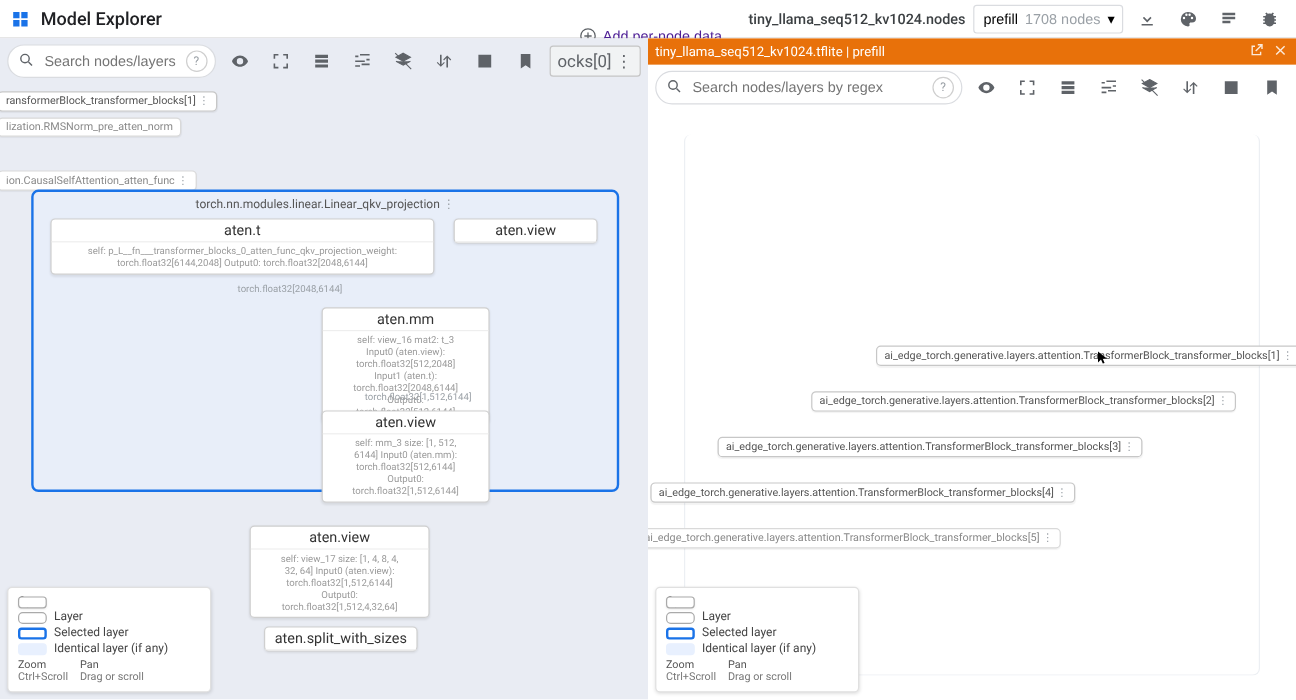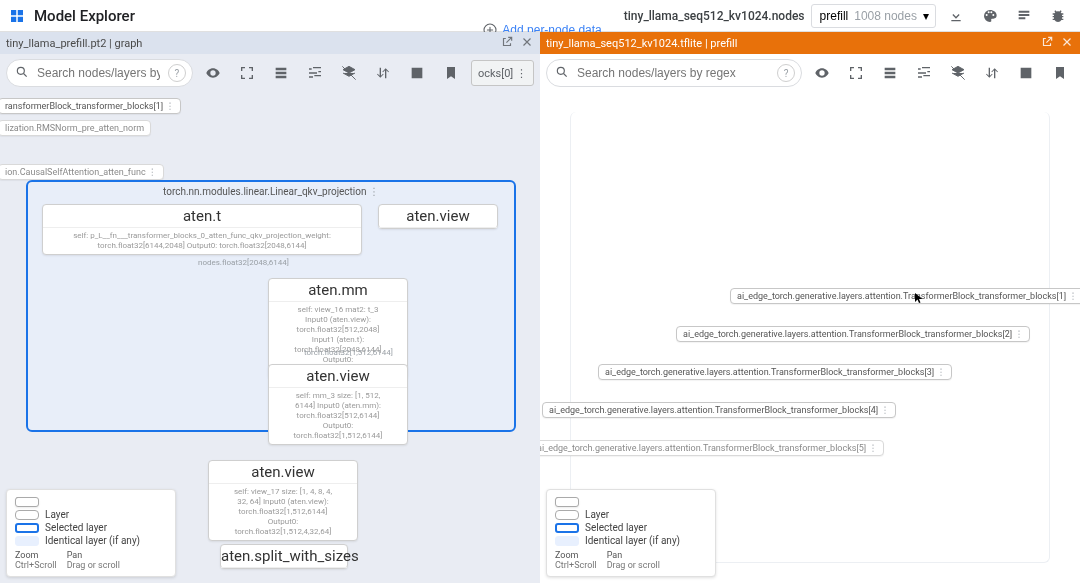--- a/index.html
+++ b/index.html
@@ -20,21 +20,21 @@
     background: #fff;
     gap: 6px;
   }
   .logo-ic { width: 18px; height: 18px; flex: none; }
   .title { font-size: 15px; font-weight: 500; color: #202124; margin-left: 2px; }
   .spacer { flex: 1; }
   .chip-btn {
     display: flex; align-items: center; gap: 4px;
     height: 24px; padding: 0 8px;
     border: none; background: none; cursor: pointer;
-    color: #3b82f6; font-size: 12px; border-radius: 4px; margin-top: 29px;
+    color: #4c1d95; font-size: 12px; border-radius: 4px; margin-top: 29px;
   }
   .model-name { font-size: 12px; font-weight: 500; white-space: nowrap; margin-left: 8px; }
   .dd-btn {
     display: flex; align-items: center; gap: 6px;
     height: 24px; padding: 0 6px 0 8px;
     border: 1px solid #dadce0; border-radius: 3px;
     background: #fff; cursor: pointer; font-size: 12px;
   }
   .dd-count { color: #9aa0a6; }
   .iconbtn {
@@ -74,21 +74,21 @@
     font-size: 12px; color: #5f6368; background: transparent;
   }
   .help-ic {
     width: 18px; height: 18px; border-radius: 50%;
     border: 1px solid #cfcfcf; color: #9aa0a6;
     display: flex; align-items: center; justify-content: center;
     font-size: 10px; flex: none;
   }
   .blocks-chip {
     height: 22px; padding: 12px 6px; border: 1px solid #c5c5c5; border-radius: 3px;
-    background: #f1f3f4; font-size: 11px; color: #5f6368; display: flex; align-items: center;
+    background: #f1f3f4; font-size: 14px; color: #5f6368; display: flex; align-items: center;
   }
   
   .canvas { flex: 1; position: relative; overflow: hidden; }
   .node-chip {
     position: absolute;
     background: #fff; border: 1px solid #c7c7c7; border-radius: 4px;
     font-size: 9px; padding: 2px 6px; color: #555;
     white-space: nowrap;
     box-shadow: 0 1px 1px rgba(0,0,0,.05);
   }
@@ -102,21 +102,21 @@
   }
   .sel-title {
     position: absolute; top: 4px; left: 0; right: 0;
     text-align: center; font-size: 10px; color: #555;
   }
   .op {
     position: absolute; background: #fff; border: 1px solid #cfcfcf; border-radius: 4px;
     font-size: 9px; text-align: center; color: #444;
     box-shadow: 0 1px 2px rgba(0,0,0,.08);
   }
-  .op .h { font-size: 15px; padding: 2px 0; border-bottom: 1px solid #eee; color: #333; }
+  .op .h { font-size: 12px; padding: 2px 0; border-bottom: 1px solid #eee; color: #333; }
   .op .b { padding: 3px 20px; line-height: 1.25; color: #9a9a9a; font-size: 8px; }
   .edge-lbl { position: absolute; font-size: 8px; color: #9aa0a6; white-space: nowrap; }
   
   .pane.right .canvas::before {
     content: ""; position: absolute; inset: 20px 30px;
     border-left: 1px solid #eceff3; border-right: 1px solid #eceff3;
     border-bottom: 1px solid #eceff3;
     border-radius: 6px;
     pointer-events: none;
   }
@@ -158,21 +158,21 @@
         <circle cx="12" cy="12" r="9" fill="none" stroke="#5f6368" stroke-width="1.6"></circle>
         <path d="M12 8v8M8 12h8" stroke="#5f6368" stroke-width="1.6" stroke-linecap="round"></path>
       </svg>
     <span>Add per-node data</span>
   </button>
 
   <span class="model-name">tiny_llama_seq512_kv1024.nodes</span>
 
   <button class="dd-btn">
     <span>prefill</span>
-    <span class="dd-count">1008 nodes</span>
+    <span class="dd-count">1708 nodes</span>
     <span>▾</span>
   </button>
 
   <button class="iconbtn">
     <svg viewBox="0 0 24 24">
         <path fill="#5f6368" d="M12 3v10l4-4 1.4 1.4L12 16 6.6 10.4 8 9l4 4V3zM5 18h14v2H5z"></path>
       </svg>
   </button>
   <button class="iconbtn">
     <svg viewBox="0 0 24 24">
@@ -187,34 +187,20 @@
   <button class="iconbtn">
     <svg viewBox="0 0 24 24">
         <path fill="#5f6368" d="M20 8h-2.8A6 6 0 0 0 16 6.4l1.5-1.5L16 3.5 14.2 5.3A6 6 0 0 0 12 5a6 6 0 0 0-2.2.3L8 3.5 6.5 5 8 6.4A6 6 0 0 0 6.8 8H4v2h2.1A6.5 6.5 0 0 0 6 11v1H4v2h2v1c0 .4 0 .7.1 1H4v2h2.8a6 6 0 0 0 10.4 0H20v-2h-2.1c.1-.3.1-.6.1-1v-1h2v-2h-2v-1c0-.3 0-.7-.1-1H20z"></path>
       </svg>
   </button>
 </div>
 
 <div class="panes">
 
   <div class="pane left">
-    <div class="pane-hd">
-      <span>tiny_llama_prefill.pt2 | graph</span>
-      <span class="spacer"></span>
-      <span>
-        <svg class="sic" viewBox="0 0 24 24">
-            <path fill="#5f6368" d="M14 3h7v7h-2V6.4l-7.3 7.3-1.4-1.4L17.6 5H14zM5 5h5v2H7v10h10v-3h2v5H5z"></path>
-          </svg>
-      </span>
-      <span>
-        <svg class="sic" viewBox="0 0 24 24">
-            <path fill="#5f6368" d="M18 6 6 18M6 6l12 12" stroke="#5f6368" stroke-width="2"></path>
-          </svg>
-      </span>
-    </div>
 
     <div class="toolbar">
       <div class="search">
         <span>
           <svg width="14" height="14" viewBox="0 0 24 24">
               <circle cx="10" cy="10" r="6" fill="none" stroke="#5f6368" stroke-width="2"></circle>
               <path d="m20 20-5-5" stroke="#5f6368" stroke-width="2"></path>
             </svg>
         </span>
         <input placeholder="Search nodes/layers by regex" style="">
@@ -273,21 +259,21 @@
 
         <div class="op" style="left:14px; top:22px; width:320px;">
           <div class="h">aten.t</div>
           <div class="b">self: p_L__fn___transformer_blocks_0_atten_func_qkv_projection_weight: torch.float32[6144,2048]
 Output0: torch.float32[2048,6144]</div>
         </div>
         <div class="op" style="left:350px; top:22px; width:120px;">
           <div class="h">aten.view</div>
         </div>
 
-        <div class="edge-lbl" style="left:170px; top:76px;">nodes.float32[2048,6144]</div>
+        <div class="edge-lbl" style="left:170px; top:76px;">torch.float32[2048,6144]</div>
 
         <div class="op" style="left:240px; top:96px; width:140px;">
           <div class="h">aten.mm</div>
           <div class="b">self: view_16
 mat2: t_3
 Input0 (aten.view): torch.float32[512,2048]
 Input1 (aten.t): torch.float32[2048,6144]
 Output0: torch.float32[512,6144]</div>
         </div>
 

